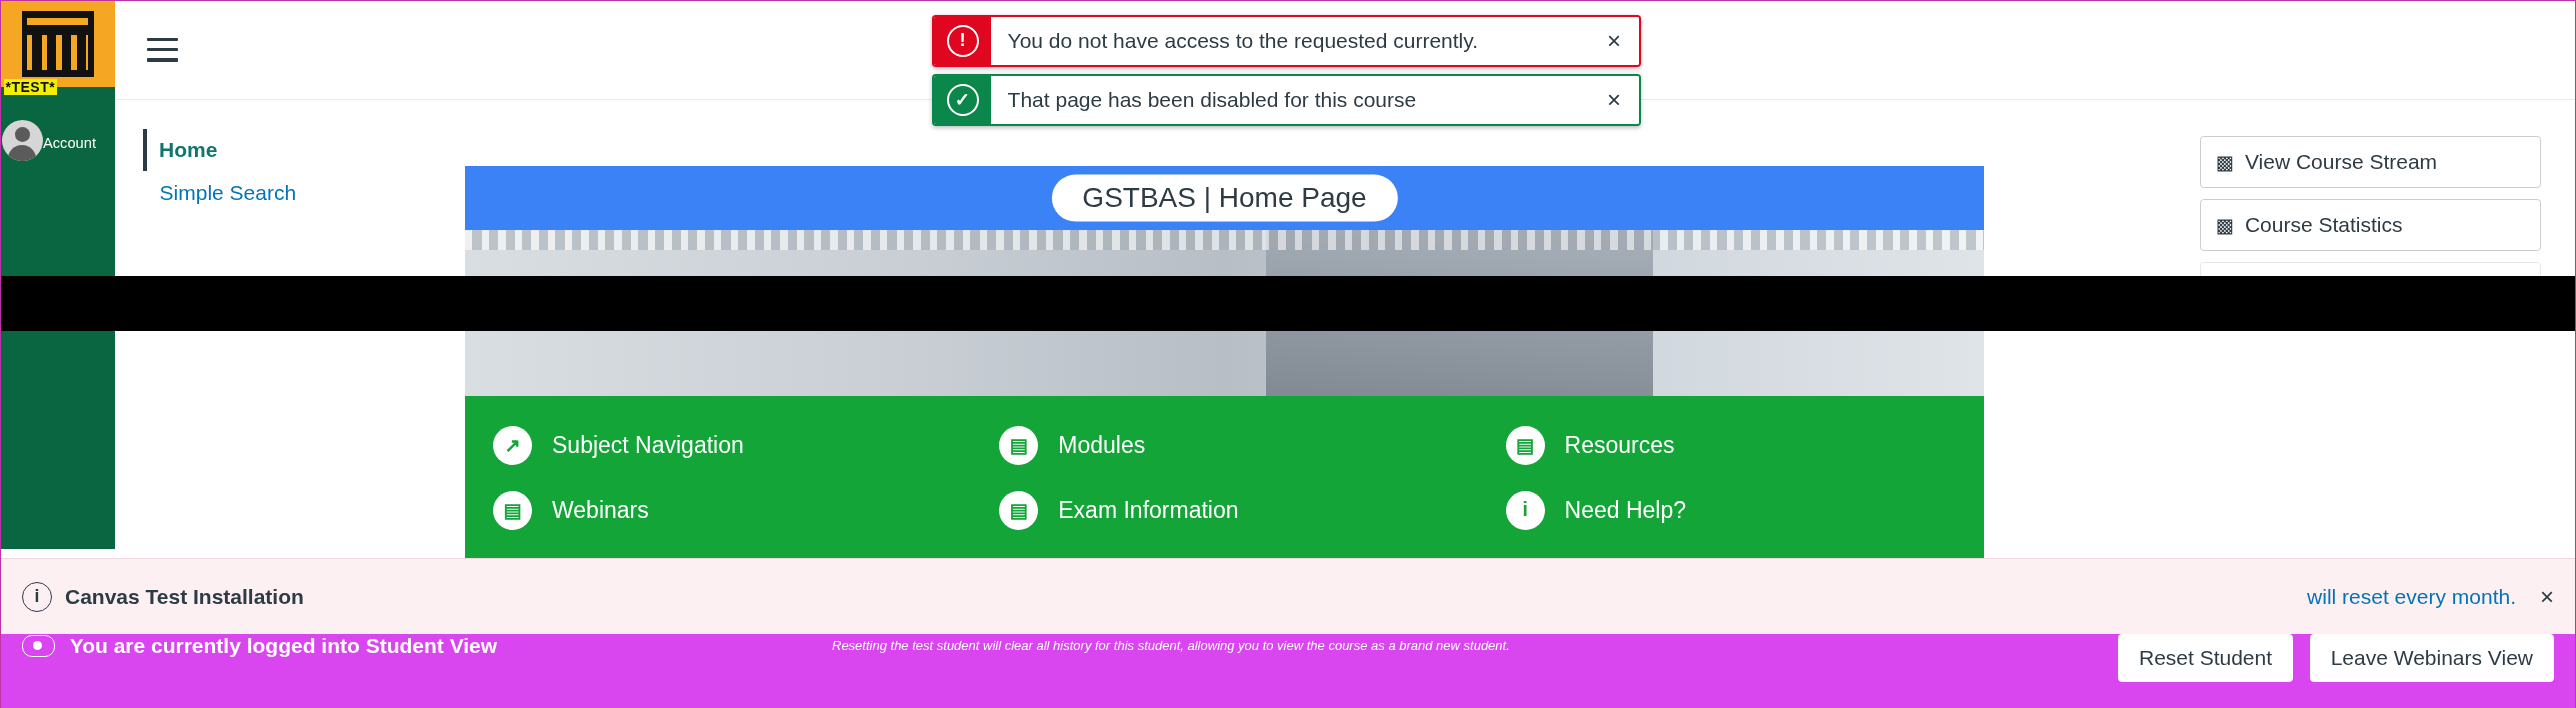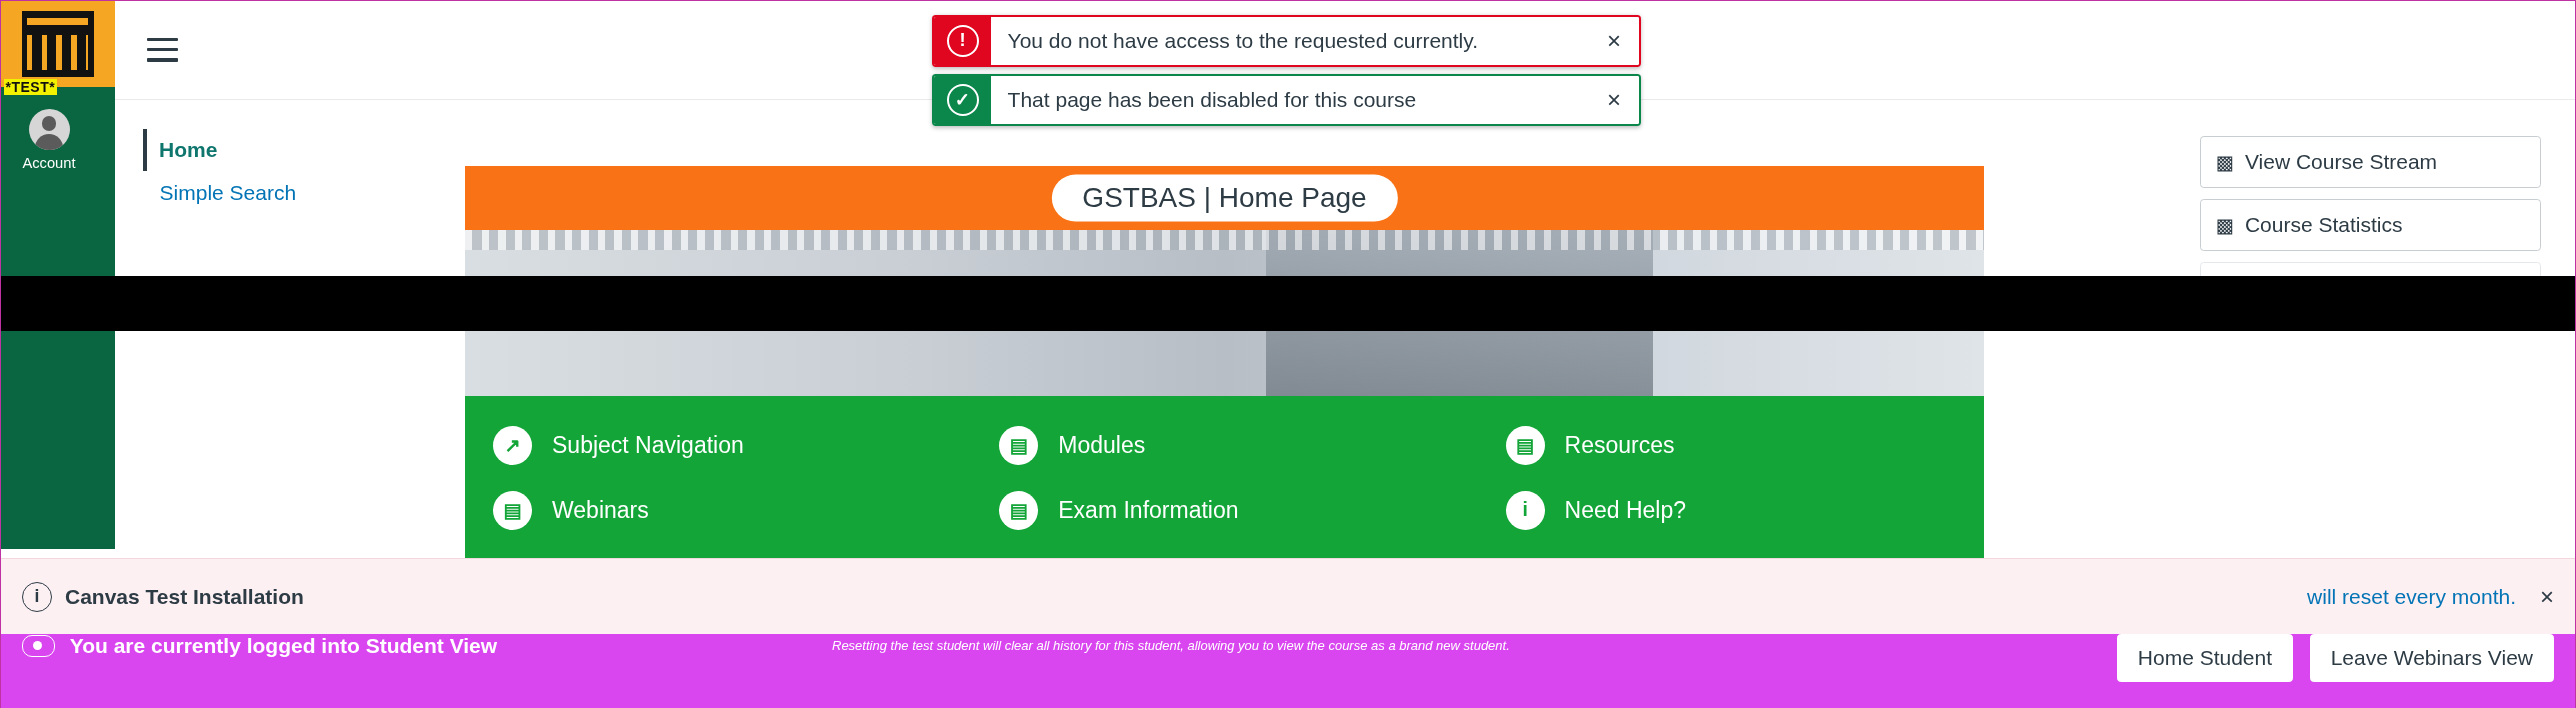--- a/index.html
+++ b/index.html
@@ -70,21 +70,21 @@
     padding: 0 1.8px;
     letter-spacing: 0.5px;
     z-index: 6;
   }
   .gn-account {
     position: absolute;
     left: 0; top: 96px;
     width: 98px;
     height: 88px;
     display: flex;
-    flex-direction: column;
+    flex-direction: row;
     align-items: center;
     justify-content: center;
     color: #ffffff;
   }
   .gn-avatar {
     width: 41px; height: 41px;
     border-radius: 50%;
     background: #d6d6d6;
     position: relative;
     overflow: hidden;
@@ -164,21 +164,21 @@
   
   .content {
     position: absolute;
     left: 465px;
     top: 166px;
     width: 1519px;
   }
   .page-banner {
     width: 1519px;
     height: 64px;
-    background: #f97316;
+    background: #3b82f6;
     position: relative;
   }
   .page-banner .pill {
     position: absolute;
     left: 50%;
     top: 50%;
     transform: translate(-50%, -50%);
     background: #ffffff;
     border-radius: 26px;
     padding: 7.4px 31px;
@@ -583,20 +583,20 @@
     </div>
   </div>
 
   <div class="student-bar">
     <div class="sb-left">
       <span class="sb-eye"></span>
       <span>You are currently logged into Student View</span>
     </div>
     <div class="sb-mid">Resetting the test student will clear all history for this student, allowing you to view the course as a brand new student.</div>
     <div class="sb-right">
-      <button class="sb-btn">Home Student</button>
+      <button class="sb-btn">Reset Student</button>
       <button class="sb-btn">Leave Webinars View</button>
     </div>
   </div>
 
   <div class="page-border"></div>
 </div>
 
 
 </body></html>

